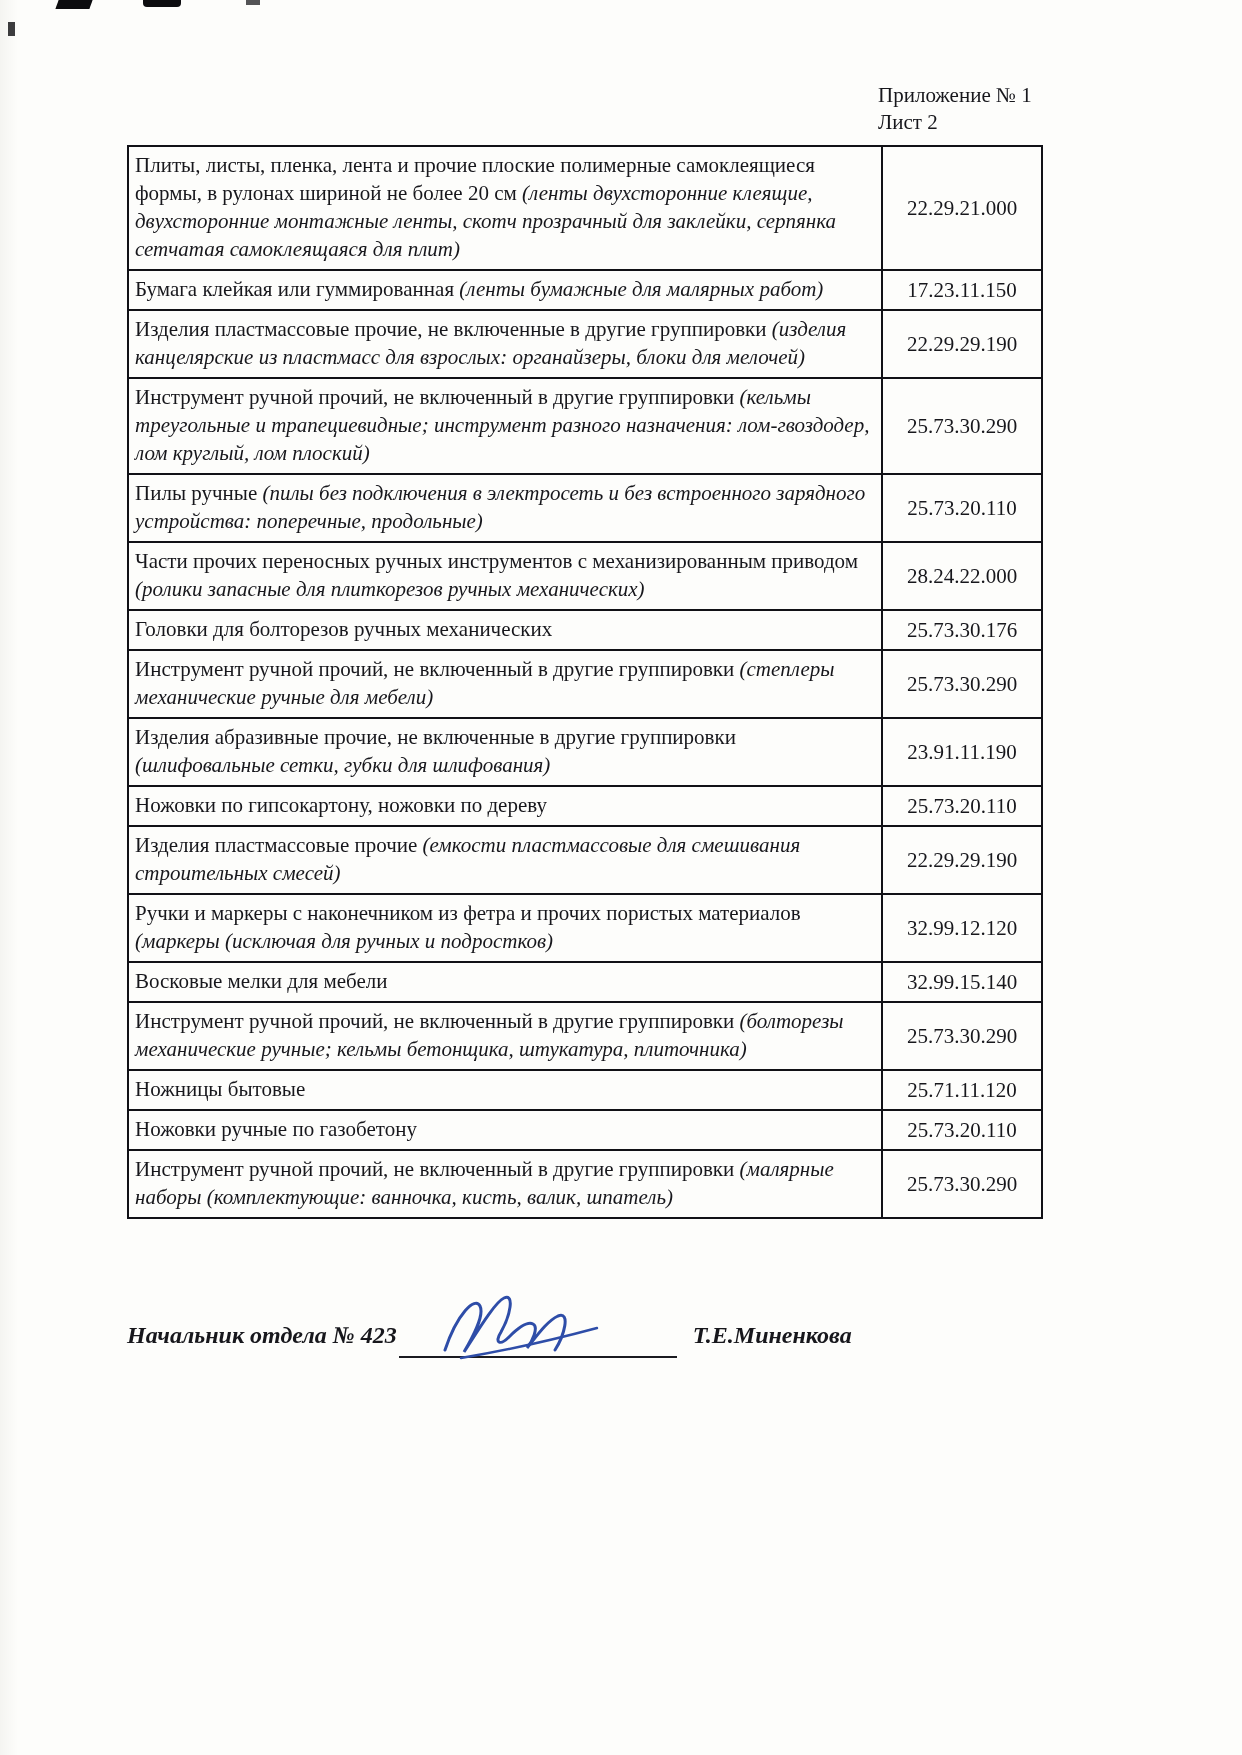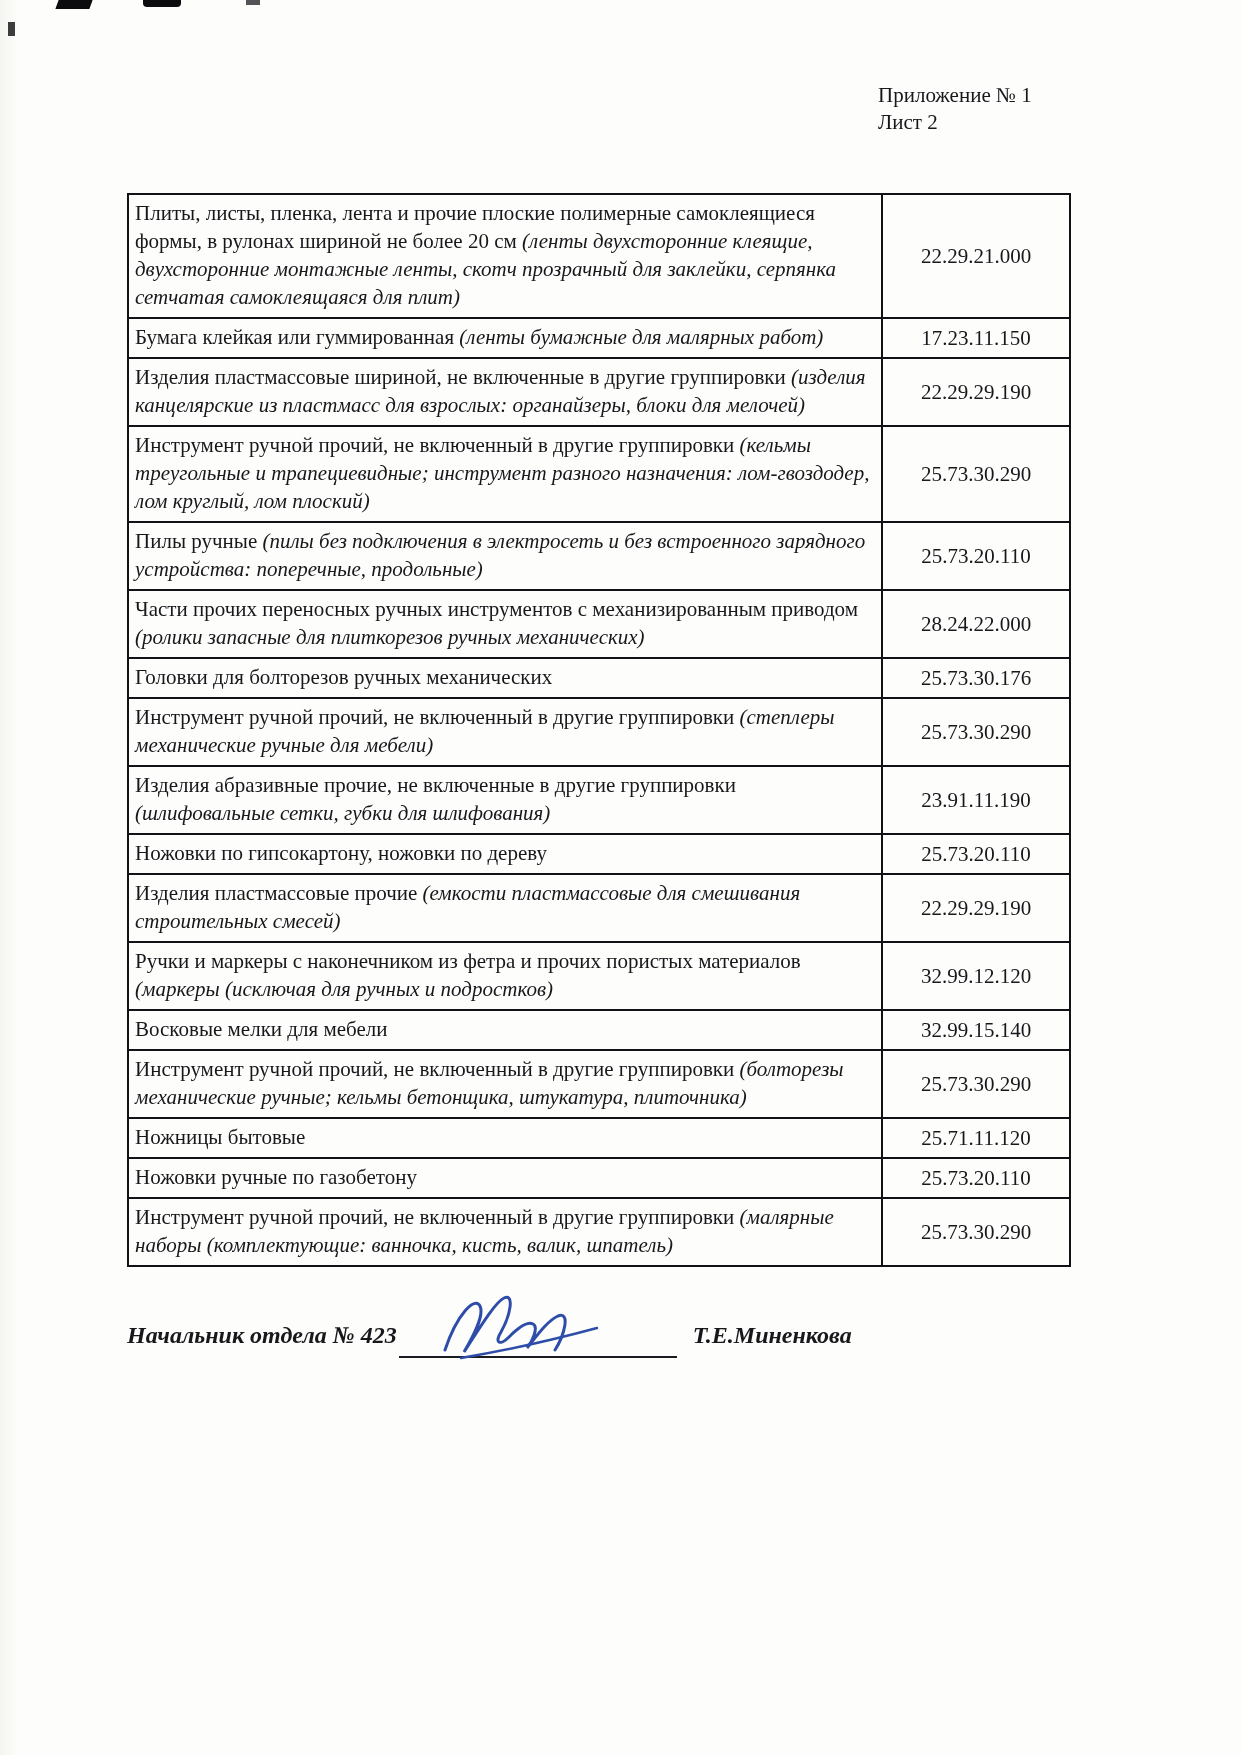--- a/index.html
+++ b/index.html
@@ -22,36 +22,35 @@
     position:absolute;left:878px;top:82px;
     font-size:21px;line-height:27px;
   }
   .header .sheet{}
 
   table.codes{
     position:absolute;left:127px;top:145px;
     width:890px;
     border-collapse:collapse;
     table-layout:fixed;
-    margin-top:48px;
   }
   table.codes td{
     border:2px solid #111116;
     font-size:21px;
     line-height:28px;
     vertical-align:middle;
   }
   td.desc{
     width:736px;
     padding:4px 10px 6px 6px;
     text-align:left;
   }
   td.code{
     width:154px;
-    padding:4px 16px;
+    padding:4px 2px;
     text-align:center;
     white-space:nowrap;
   }
   .it{font-style:italic;}
 
   .footer{
     position:absolute;left:127px;top:1322px;
     display:flex;
     font-size:24px;font-weight:bold;font-style:italic;
     width:980px;
@@ -90,21 +89,21 @@
     <tbody id="tbody">
         <tr>
           <td class="desc"><span>Плиты, листы, пленка, лента и прочие плоские полимерные  самоклеящиеся формы, в рулонах шириной не более 20 см </span><span class="it">(ленты двухсторонние клеящие, двухсторонние монтажные ленты, скотч прозрачный для заклейки, серпянка сетчатая самоклеящаяся для плит)</span></td>
           <td class="code">22.29.21.000</td>
         </tr>
         <tr>
           <td class="desc"><span>Бумага клейкая или гуммированная </span><span class="it">(ленты бумажные для малярных работ)</span></td>
           <td class="code">17.23.11.150</td>
         </tr>
         <tr>
-          <td class="desc"><span>Изделия пластмассовые шириной, не включенные в другие группировки </span><span class="it">(изделия канцелярские из пластмасс для взрослых: органайзеры, блоки для мелочей)</span></td>
+          <td class="desc"><span>Изделия пластмассовые прочие, не включенные в другие группировки </span><span class="it">(изделия канцелярские из пластмасс для взрослых: органайзеры, блоки для мелочей)</span></td>
           <td class="code">22.29.29.190</td>
         </tr>
         <tr>
           <td class="desc"><span>Инструмент ручной прочий, не включенный в другие группировки </span><span class="it">(кельмы треугольные и трапециевидные; инструмент разного назначения: лом-гвоздодер, лом круглый, лом плоский)</span></td>
           <td class="code">25.73.30.290</td>
         </tr>
         <tr>
           <td class="desc"><span>Пилы ручные </span><span class="it">(пилы без подключения в электросеть и без встроенного зарядного устройства: поперечные, продольные)</span></td>
           <td class="code">25.73.20.110</td>
         </tr>

